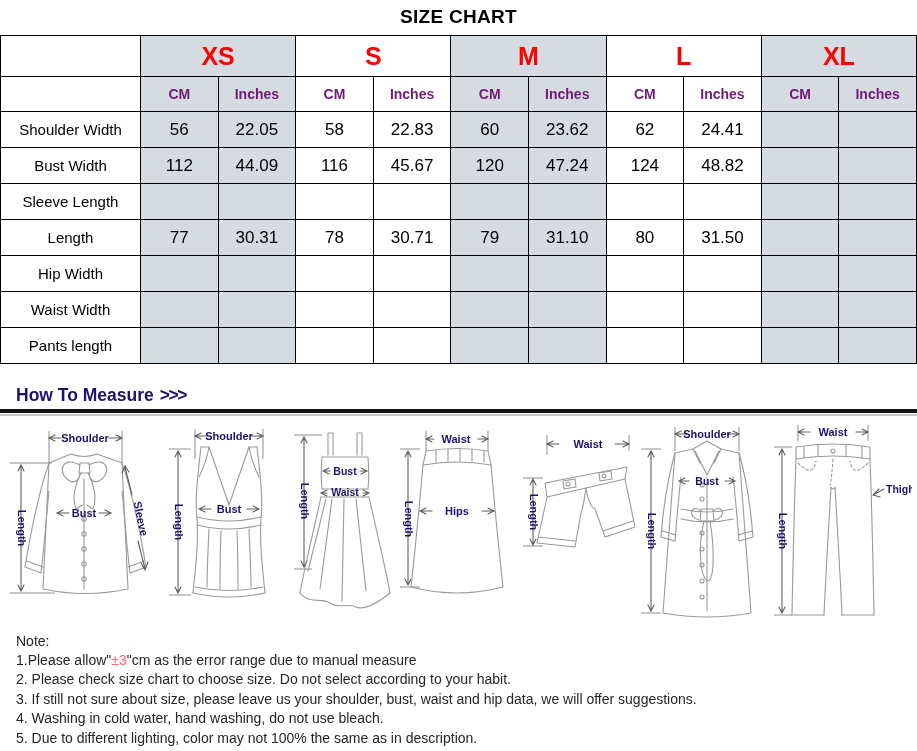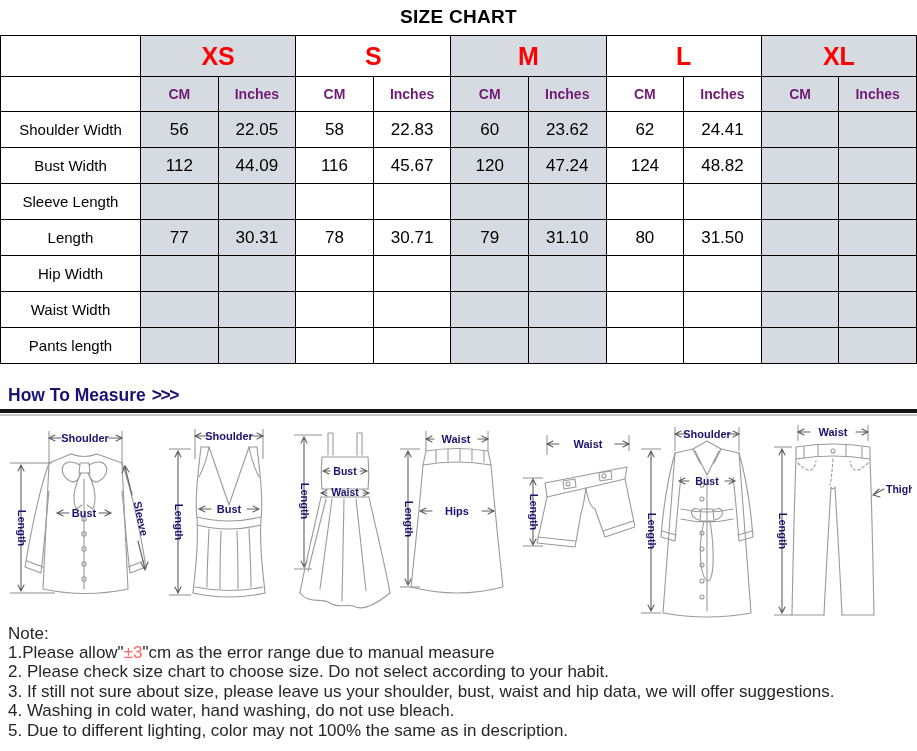--- a/index.html
+++ b/index.html
@@ -13,36 +13,36 @@
   table.chart { width:917px; border-collapse:collapse; table-layout:fixed; }
   .chart th, .chart td { border:1.5px solid #000; text-align:center; vertical-align:middle; padding:0; background:#fff; }
   col.c-label { width:140px; }
   tr.sizes th { height:41px; font-size:25px; font-weight:700; color:#ff0000; }
   tr.units th { height:35px; font-size:14px; font-weight:700; color:#701a75; }
   tr.data th, tr.data td { height:36px; }
   tr.data th { font-size:15px; font-weight:400; }
   tr.data td { font-size:17px; font-weight:400; }
   .shade { background:#d6dbe2 !important; }
 
-  .measure-head { margin-top:21px; padding-left:8px; color:#1b1270; font-weight:700; font-size:17.5px; }
+  .measure-head { margin-top:21px; padding-left:16px; color:#1b1270; font-weight:700; font-size:17.5px; }
   .measure-head .chevrons { letter-spacing:-1.5px; margin-left:6px; }
   .rule  { height:4px; background:#141414; margin-top:3px; }
   .rule2 { height:1.5px; background:#c6c6c6; margin-top:1px; }
 
   .diagrams { display:flex; justify-content:space-between; align-items:flex-start; padding:0 5px; margin-top:5px; height:203px; }
   .diagrams svg { display:block; }
   .outline { fill:none; stroke:#9a9a9a; stroke-width:1.1; stroke-linecap:round; stroke-linejoin:round; }
   .dash { stroke-dasharray:2.5 2.5; }
   .arr { fill:none; stroke:#5f5f5f; stroke-width:1.1; stroke-linecap:round; }
   .tick { fill:none; stroke:#8f8f8f; stroke-width:1; }
   .lab { fill:#1b1270; font-size:11px; font-weight:700; text-anchor:middle; font-family:"Liberation Sans",sans-serif; }
   .lab.sm { font-size:10.5px; }
   .lab.start { text-anchor:start; }
 
-  .notes { padding-left:8px; margin-top:0; font-size:17px; line-height:19.4px; color:#262626; }
+  .notes { padding-left:16px; margin-top:8px; font-size:14px; line-height:19.4px; color:#262626; }
   .red { color:#ff6666; }
 </style>
 </head>
 <body>
 
 <div>
 
   <div class="title">SIZE CHART</div>
 
   <table class="chart">

